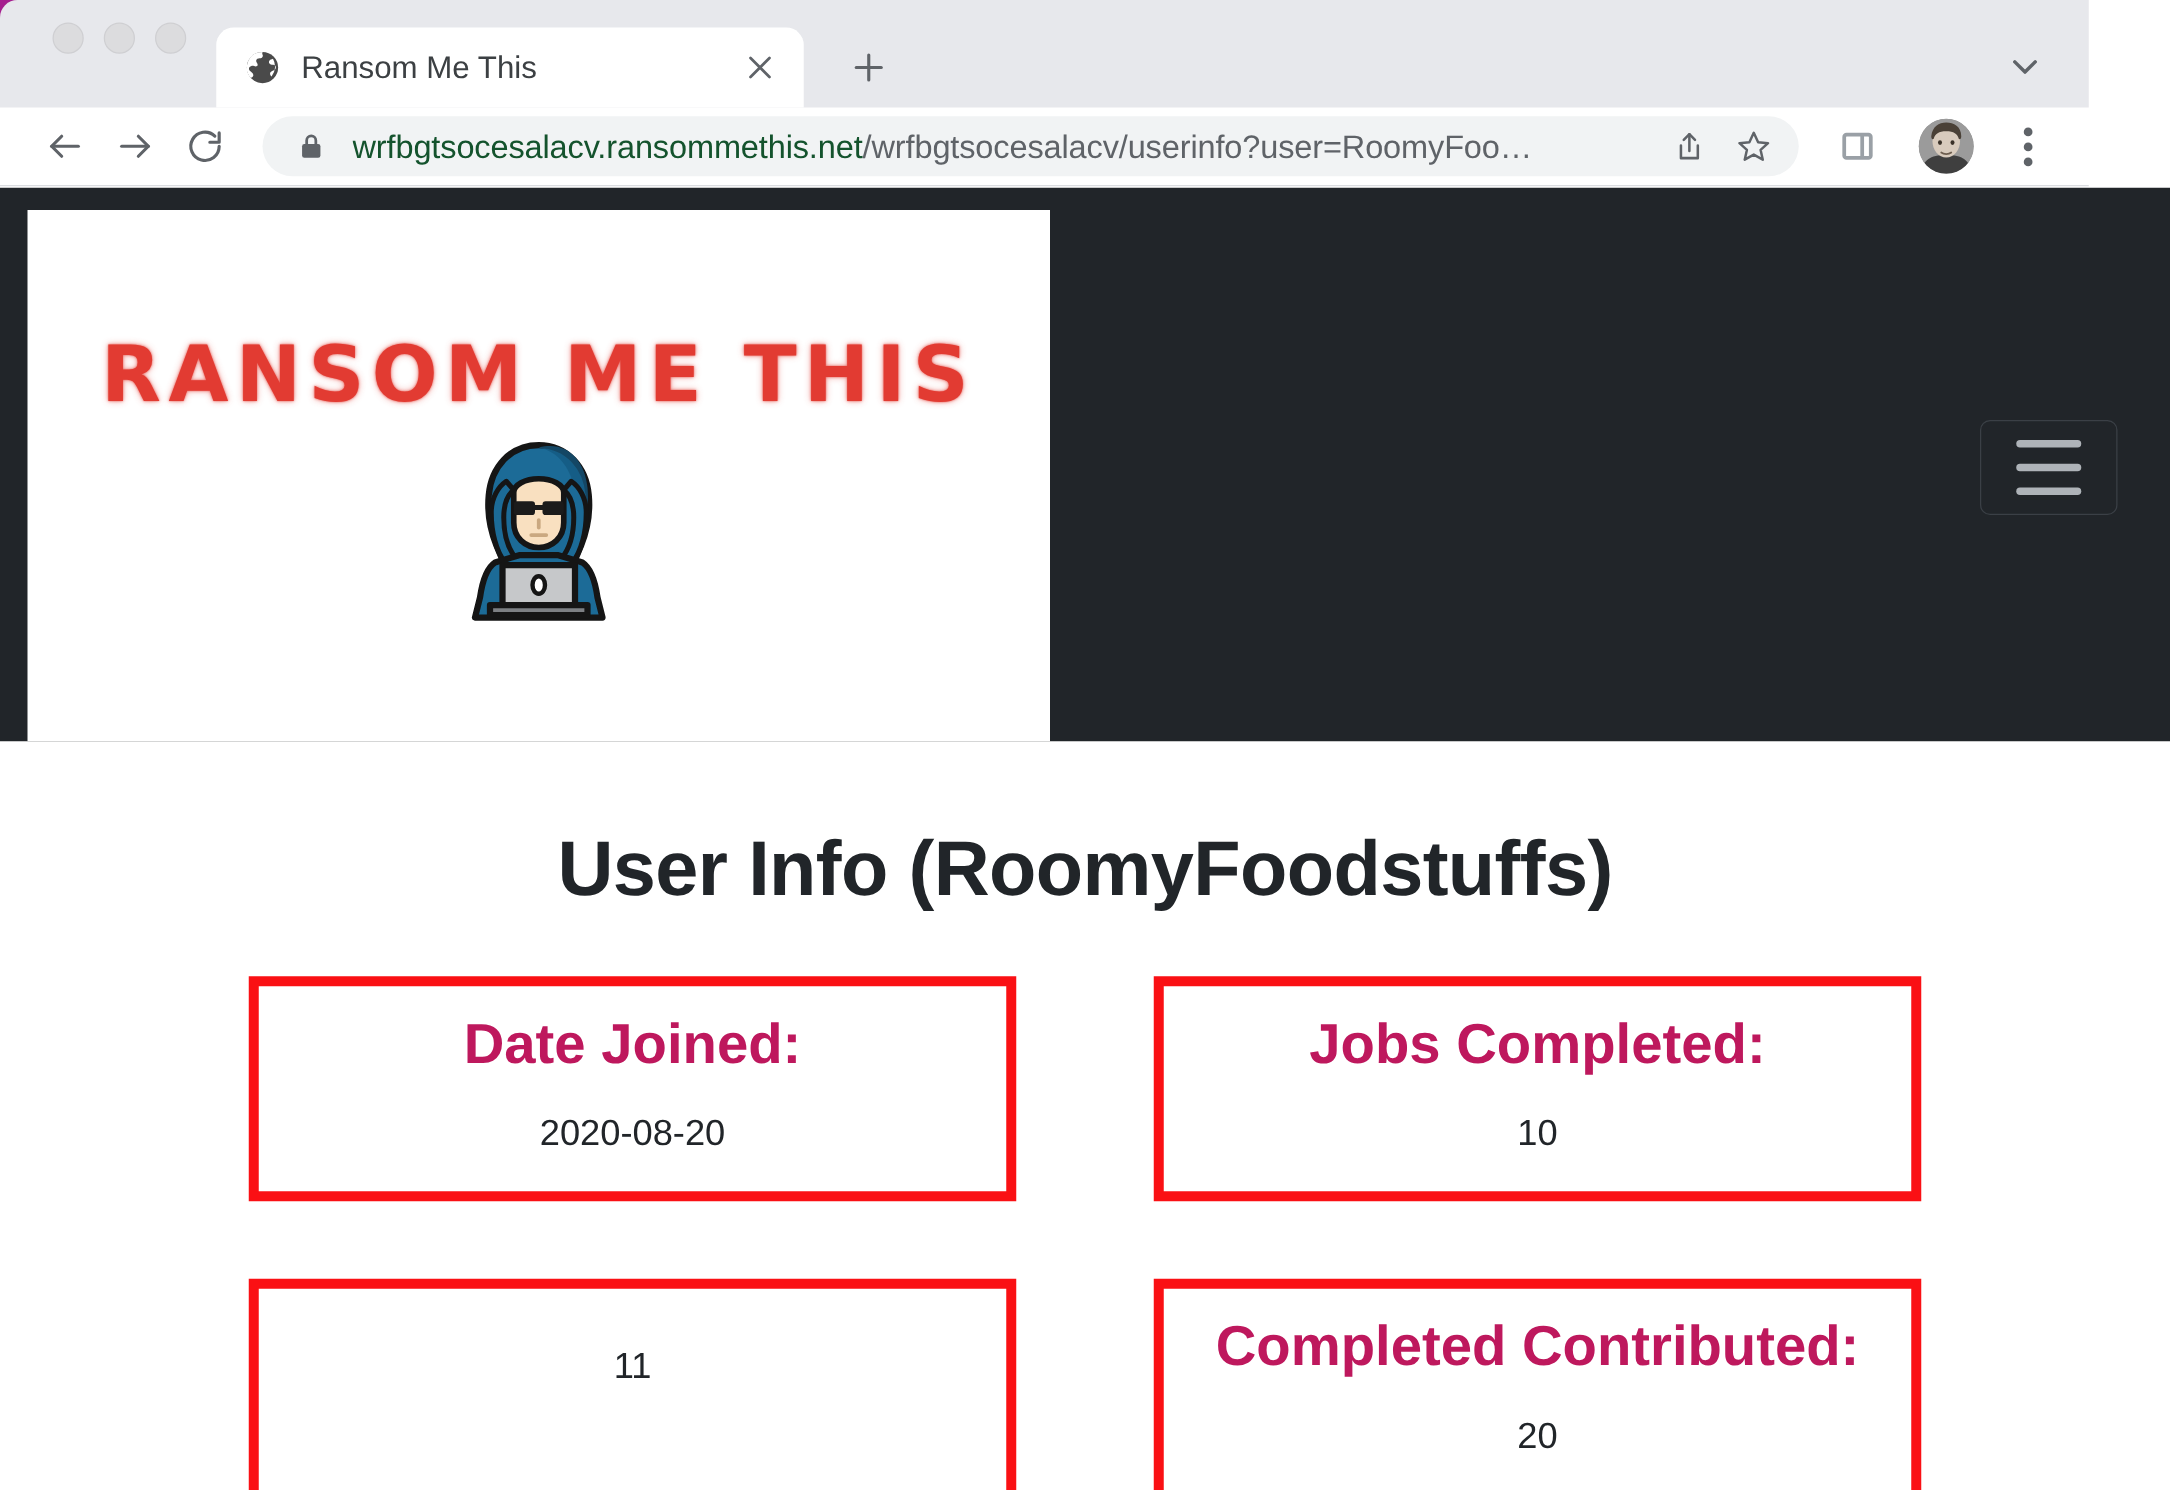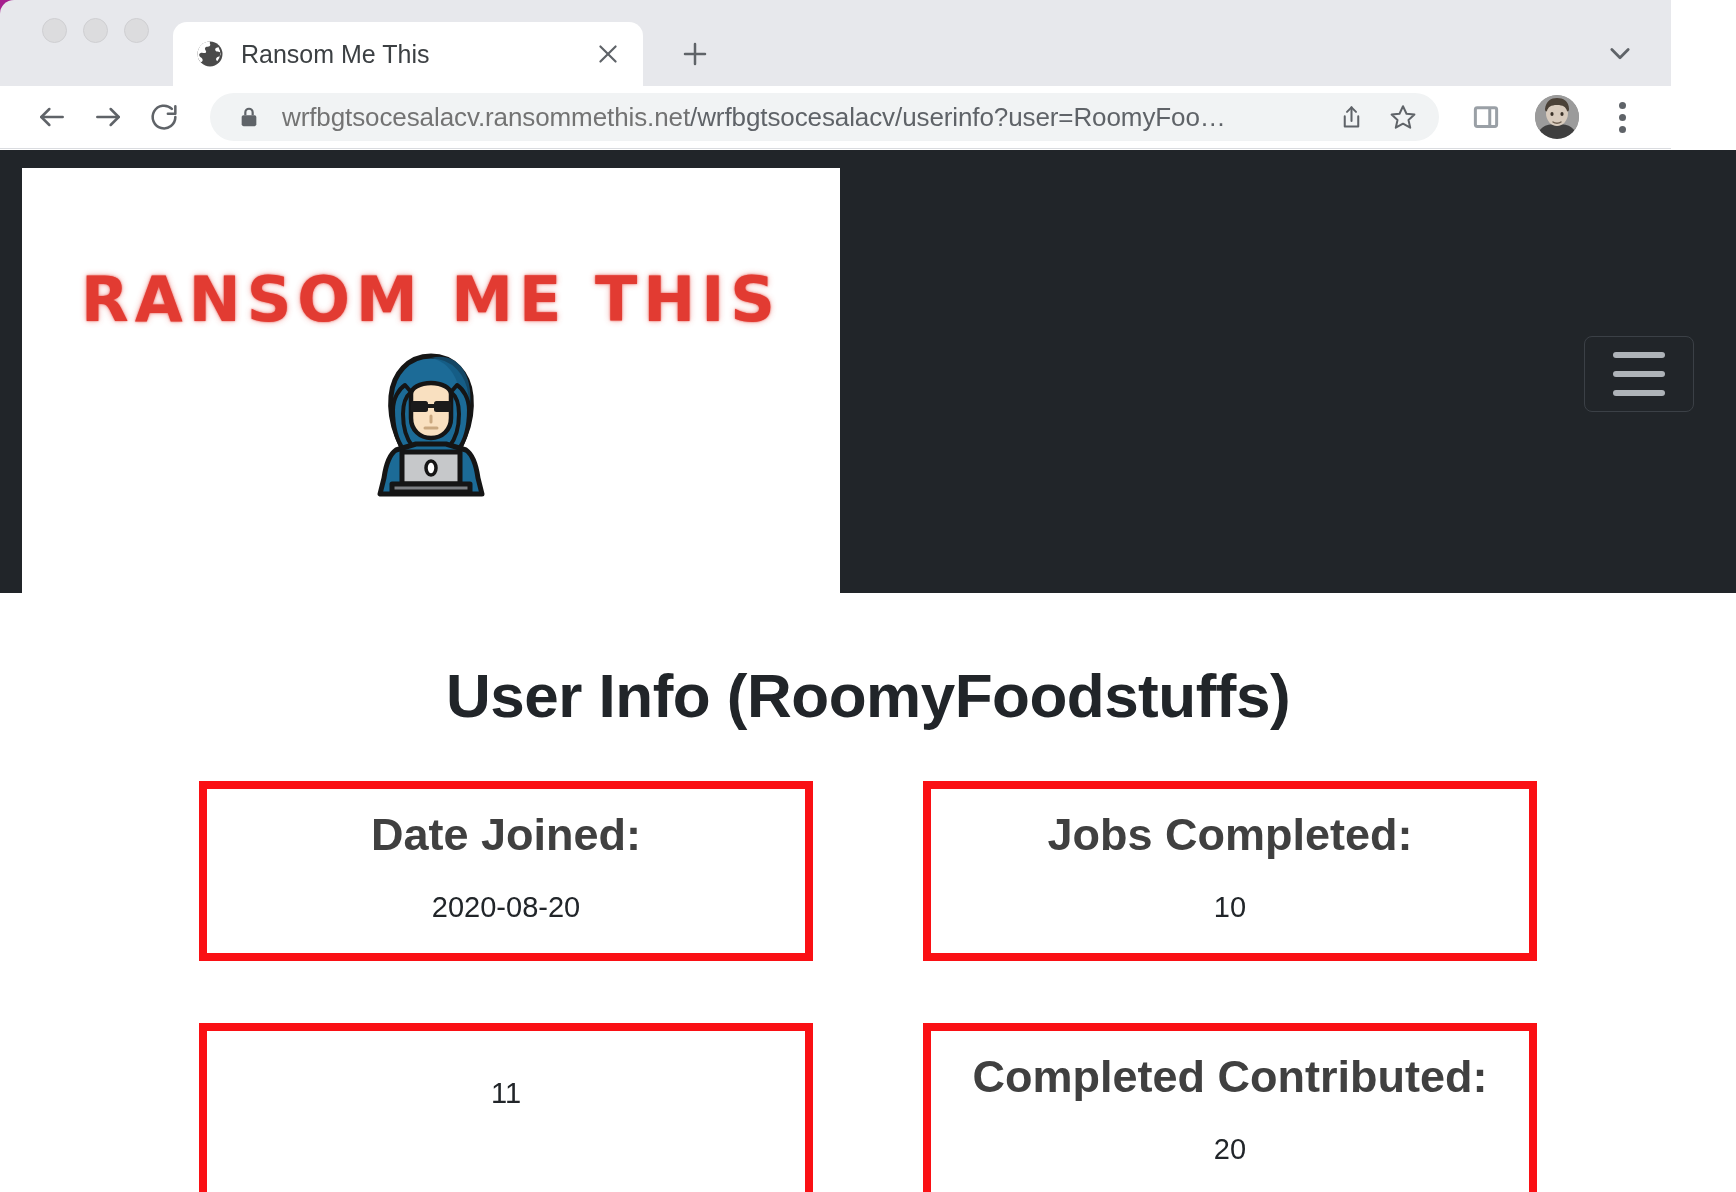--- a/index.html
+++ b/index.html
@@ -139,21 +139,21 @@
   }
   .urltext {
     flex: 1 1 auto;
     font-size: 26px;
     color: #5f6368;
     white-space: nowrap;
     overflow: hidden;
     min-width: 0;
     letter-spacing: -0.1px;
   }
-  .urltext b { color: #737373; font-weight: 400; }
+  .urltext b { color: #14532d; font-weight: 400; }
   .omni-icon {
     flex: 0 0 auto;
     width: 52px; height: 46px;
     display: flex; align-items: center; justify-content: center;
     color: #5f6368;
   }
   .side-panel-icon {
     width: 54px; height: 54px;
     display: flex; align-items: center; justify-content: center;
     flex: 0 0 auto;
@@ -267,21 +267,21 @@
     background: #ffffff;
     height: 180px;
     display: flex;
     flex-direction: column;
     align-items: center;
     padding-top: 18px;
   }
   .card-label {
     font-size: 45px;
     font-weight: 700;
-    color: #404040;
+    color: #be185d;
     line-height: 1.25;
     text-align: center;
     white-space: nowrap;
   }
   .card-value {
     font-size: 29px;
     font-weight: 400;
     color: #212529;
     margin-top: 28px;
     text-align: center;

